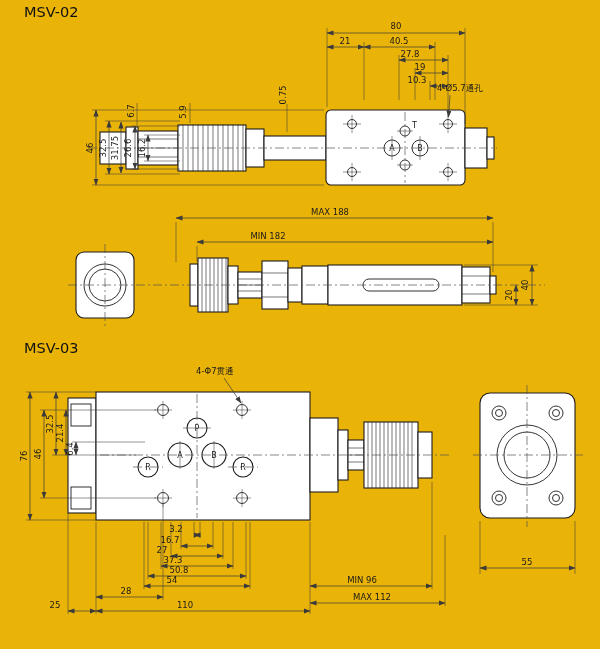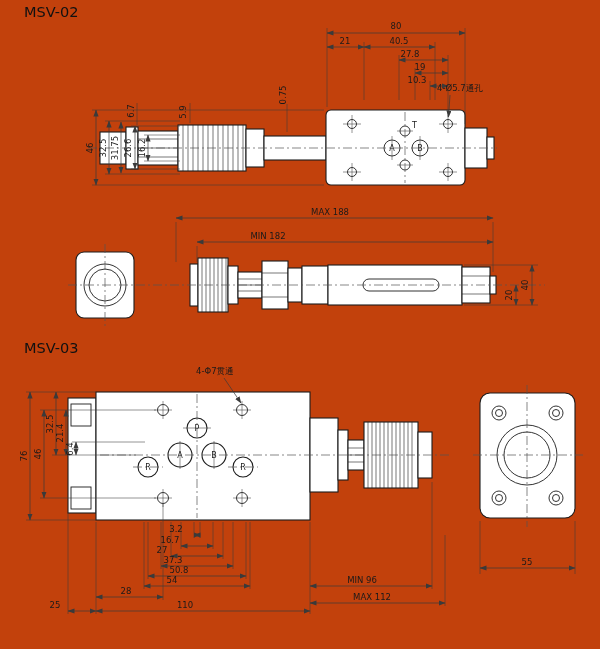--- a/index.html
+++ b/index.html
@@ -1,16 +1,16 @@
 <!DOCTYPE html>
 <html><head>
 <meta charset="utf-8">
 <style>
   html,body{margin:0;padding:0;background:#ffffff;}
-  .canvas{position:relative;width:600px;height:649px;background:#c2410c;overflow:hidden;}
+  .canvas{position:relative;width:600px;height:649px;background:#eab308;overflow:hidden;}
   svg{display:block;}
   text{font-family:"DejaVu Sans",sans-serif;fill:#1a1a1a;}
   .t{font-size:8.5px;}
   .tp{font-size:8px;}
   .title{font-size:14.5px;fill:#111;}
   .obj{fill:#ffffff;stroke:#1c1c1c;stroke-width:1.1;}
   .obj2{fill:none;stroke:#1c1c1c;stroke-width:0.9;}
   .thin{fill:none;stroke:#1c1c1c;stroke-width:0.6;}
   .dim{fill:none;stroke:#3a3a3a;stroke-width:0.7;}
   .ext{fill:none;stroke:#3a3a3a;stroke-width:0.55;}

